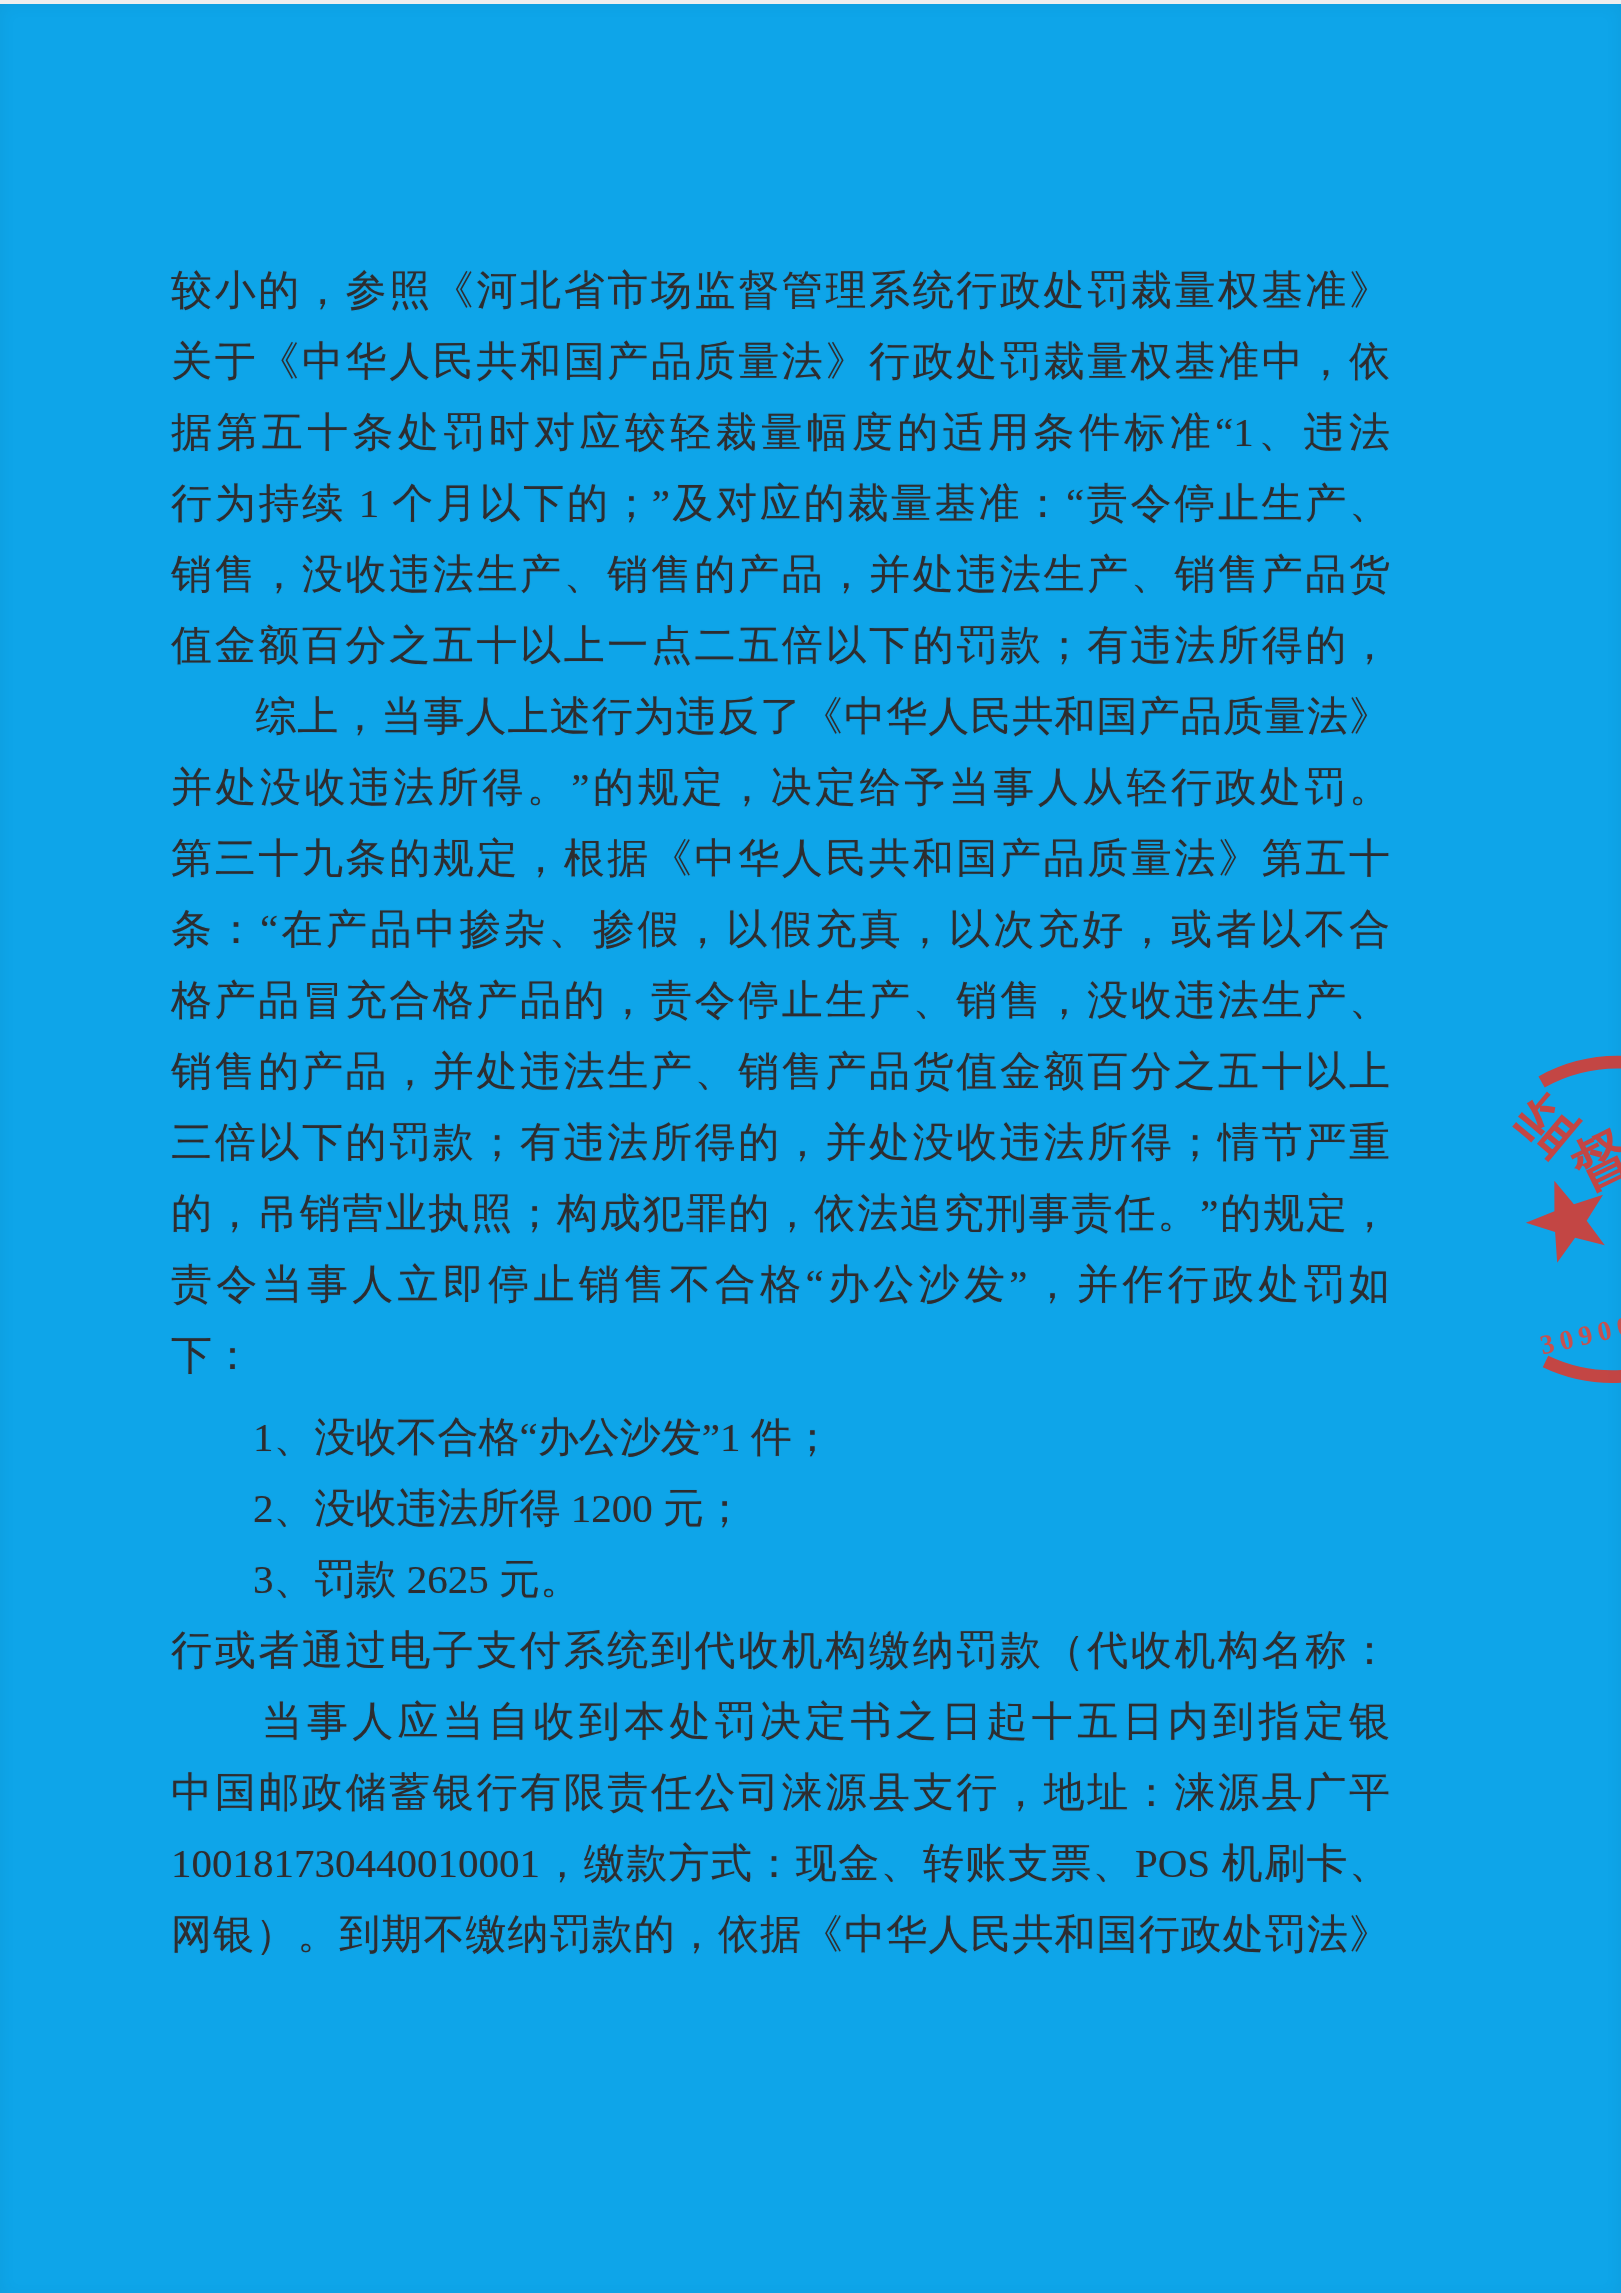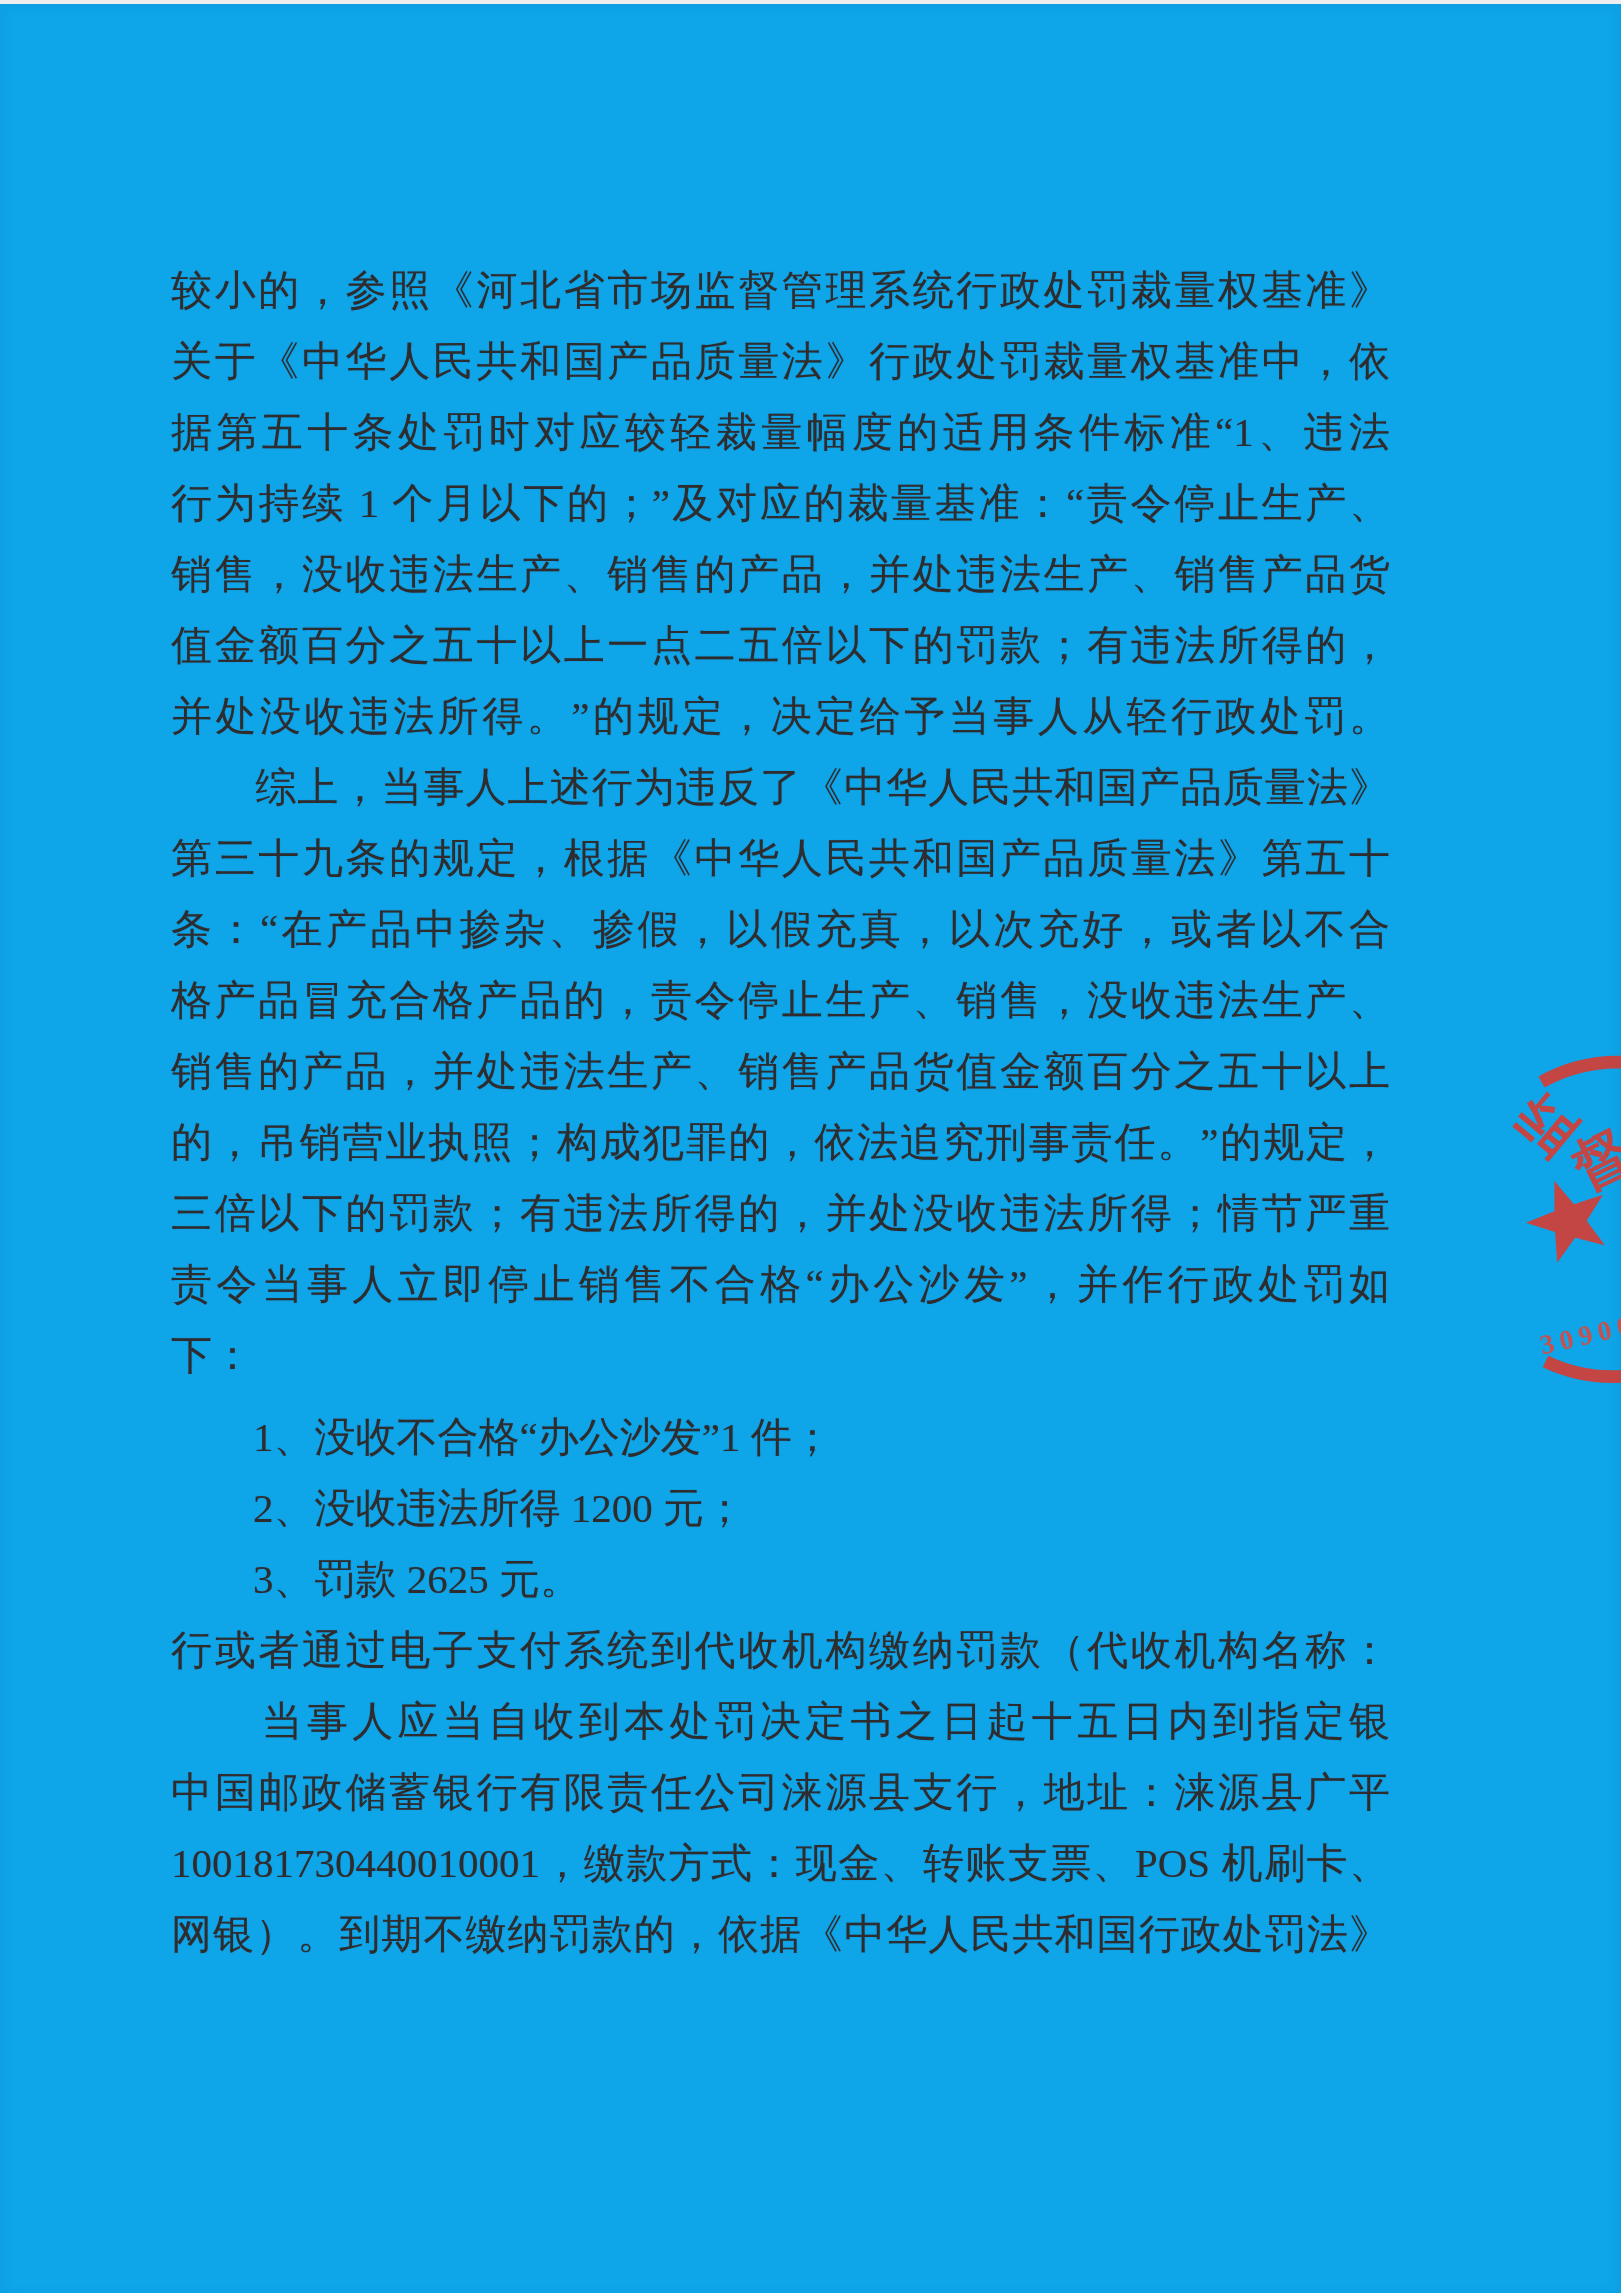--- a/index.html
+++ b/index.html
@@ -58,28 +58,28 @@
 
 <div class="page">
 
   <div class="textblock">
     <div class="line">较小的，参照《河北省市场监督管理系统行政处罚裁量权基准》</div>
     <div class="line">关于《中华人民共和国产品质量法》行政处罚裁量权基准中，依</div>
     <div class="line">据第五十条处罚时对应较轻裁量幅度的适用条件标准“1、违法</div>
     <div class="line">行为持续 1 个月以下的；”及对应的裁量基准：“责令停止生产、</div>
     <div class="line">销售，没收违法生产、销售的产品，并处违法生产、销售产品货</div>
     <div class="line">值金额百分之五十以上一点二五倍以下的罚款；有违法所得的，</div>
+    <div class="line">　　综上，当事人上述行为违反了《中华人民共和国产品质量法》</div>
     <div class="line">并处没收违法所得。”的规定，决定给予当事人从轻行政处罚。</div>
-    <div class="line">　　综上，当事人上述行为违反了《中华人民共和国产品质量法》</div>
     <div class="line">第三十九条的规定，根据《中华人民共和国产品质量法》第五十</div>
     <div class="line">条：“在产品中掺杂、掺假，以假充真，以次充好，或者以不合</div>
     <div class="line">格产品冒充合格产品的，责令停止生产、销售，没收违法生产、</div>
     <div class="line">销售的产品，并处违法生产、销售产品货值金额百分之五十以上</div>
+    <div class="line">三倍以下的罚款；有违法所得的，并处没收违法所得；情节严重</div>
     <div class="line">的，吊销营业执照；构成犯罪的，依法追究刑事责任。”的规定，</div>
-    <div class="line">三倍以下的罚款；有违法所得的，并处没收违法所得；情节严重</div>
     <div class="line">责令当事人立即停止销售不合格“办公沙发”，并作行政处罚如</div>
     <div class="line left">下：</div>
     <div class="line left gap-before">　　1、没收不合格“办公沙发”1 件；</div>
     <div class="line left">　　2、没收违法所得 1200 元；</div>
     <div class="line left">　　3、罚款 2625 元。</div>
     <div class="line">行或者通过电子支付系统到代收机构缴纳罚款（代收机构名称：</div>
     <div class="line">　　当事人应当自收到本处罚决定书之日起十五日内到指定银</div>
     <div class="line">中国邮政储蓄银行有限责任公司涞源县支行，地址：涞源县广平</div>
     <div class="line">100181730440010001，缴款方式：现金、转账支票、POS 机刷卡、</div>
     <div class="line">网银）。到期不缴纳罚款的，依据《中华人民共和国行政处罚法》</div>

